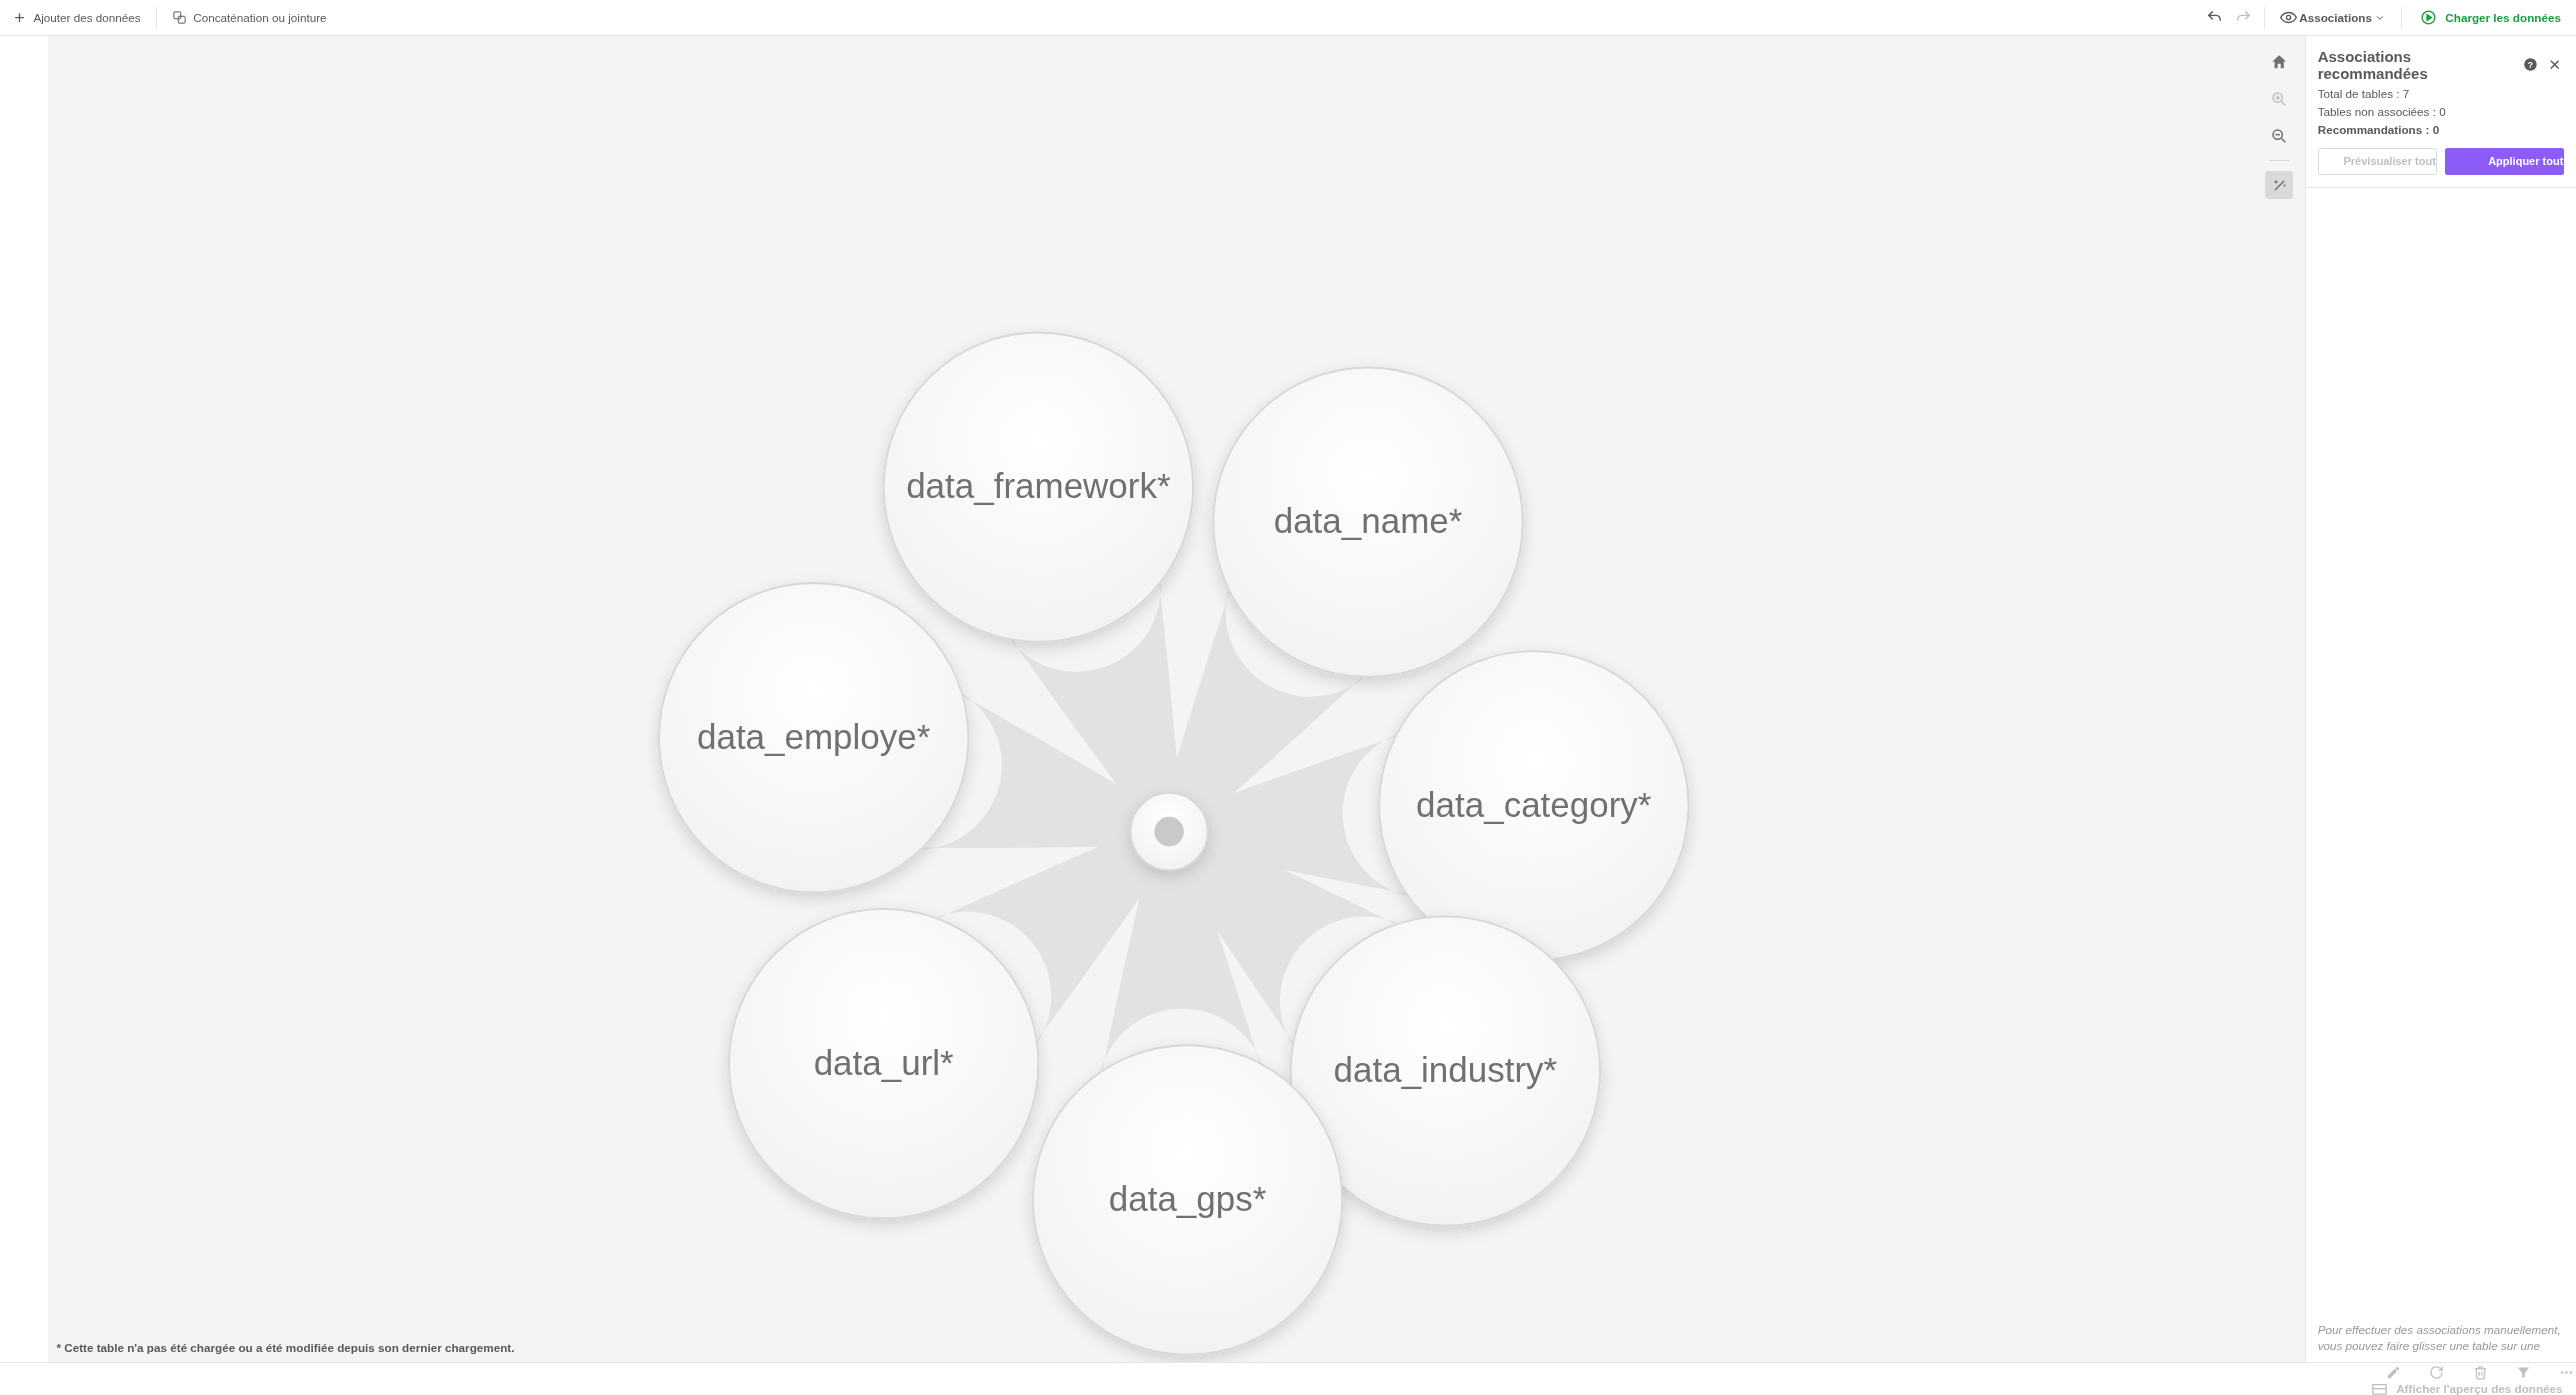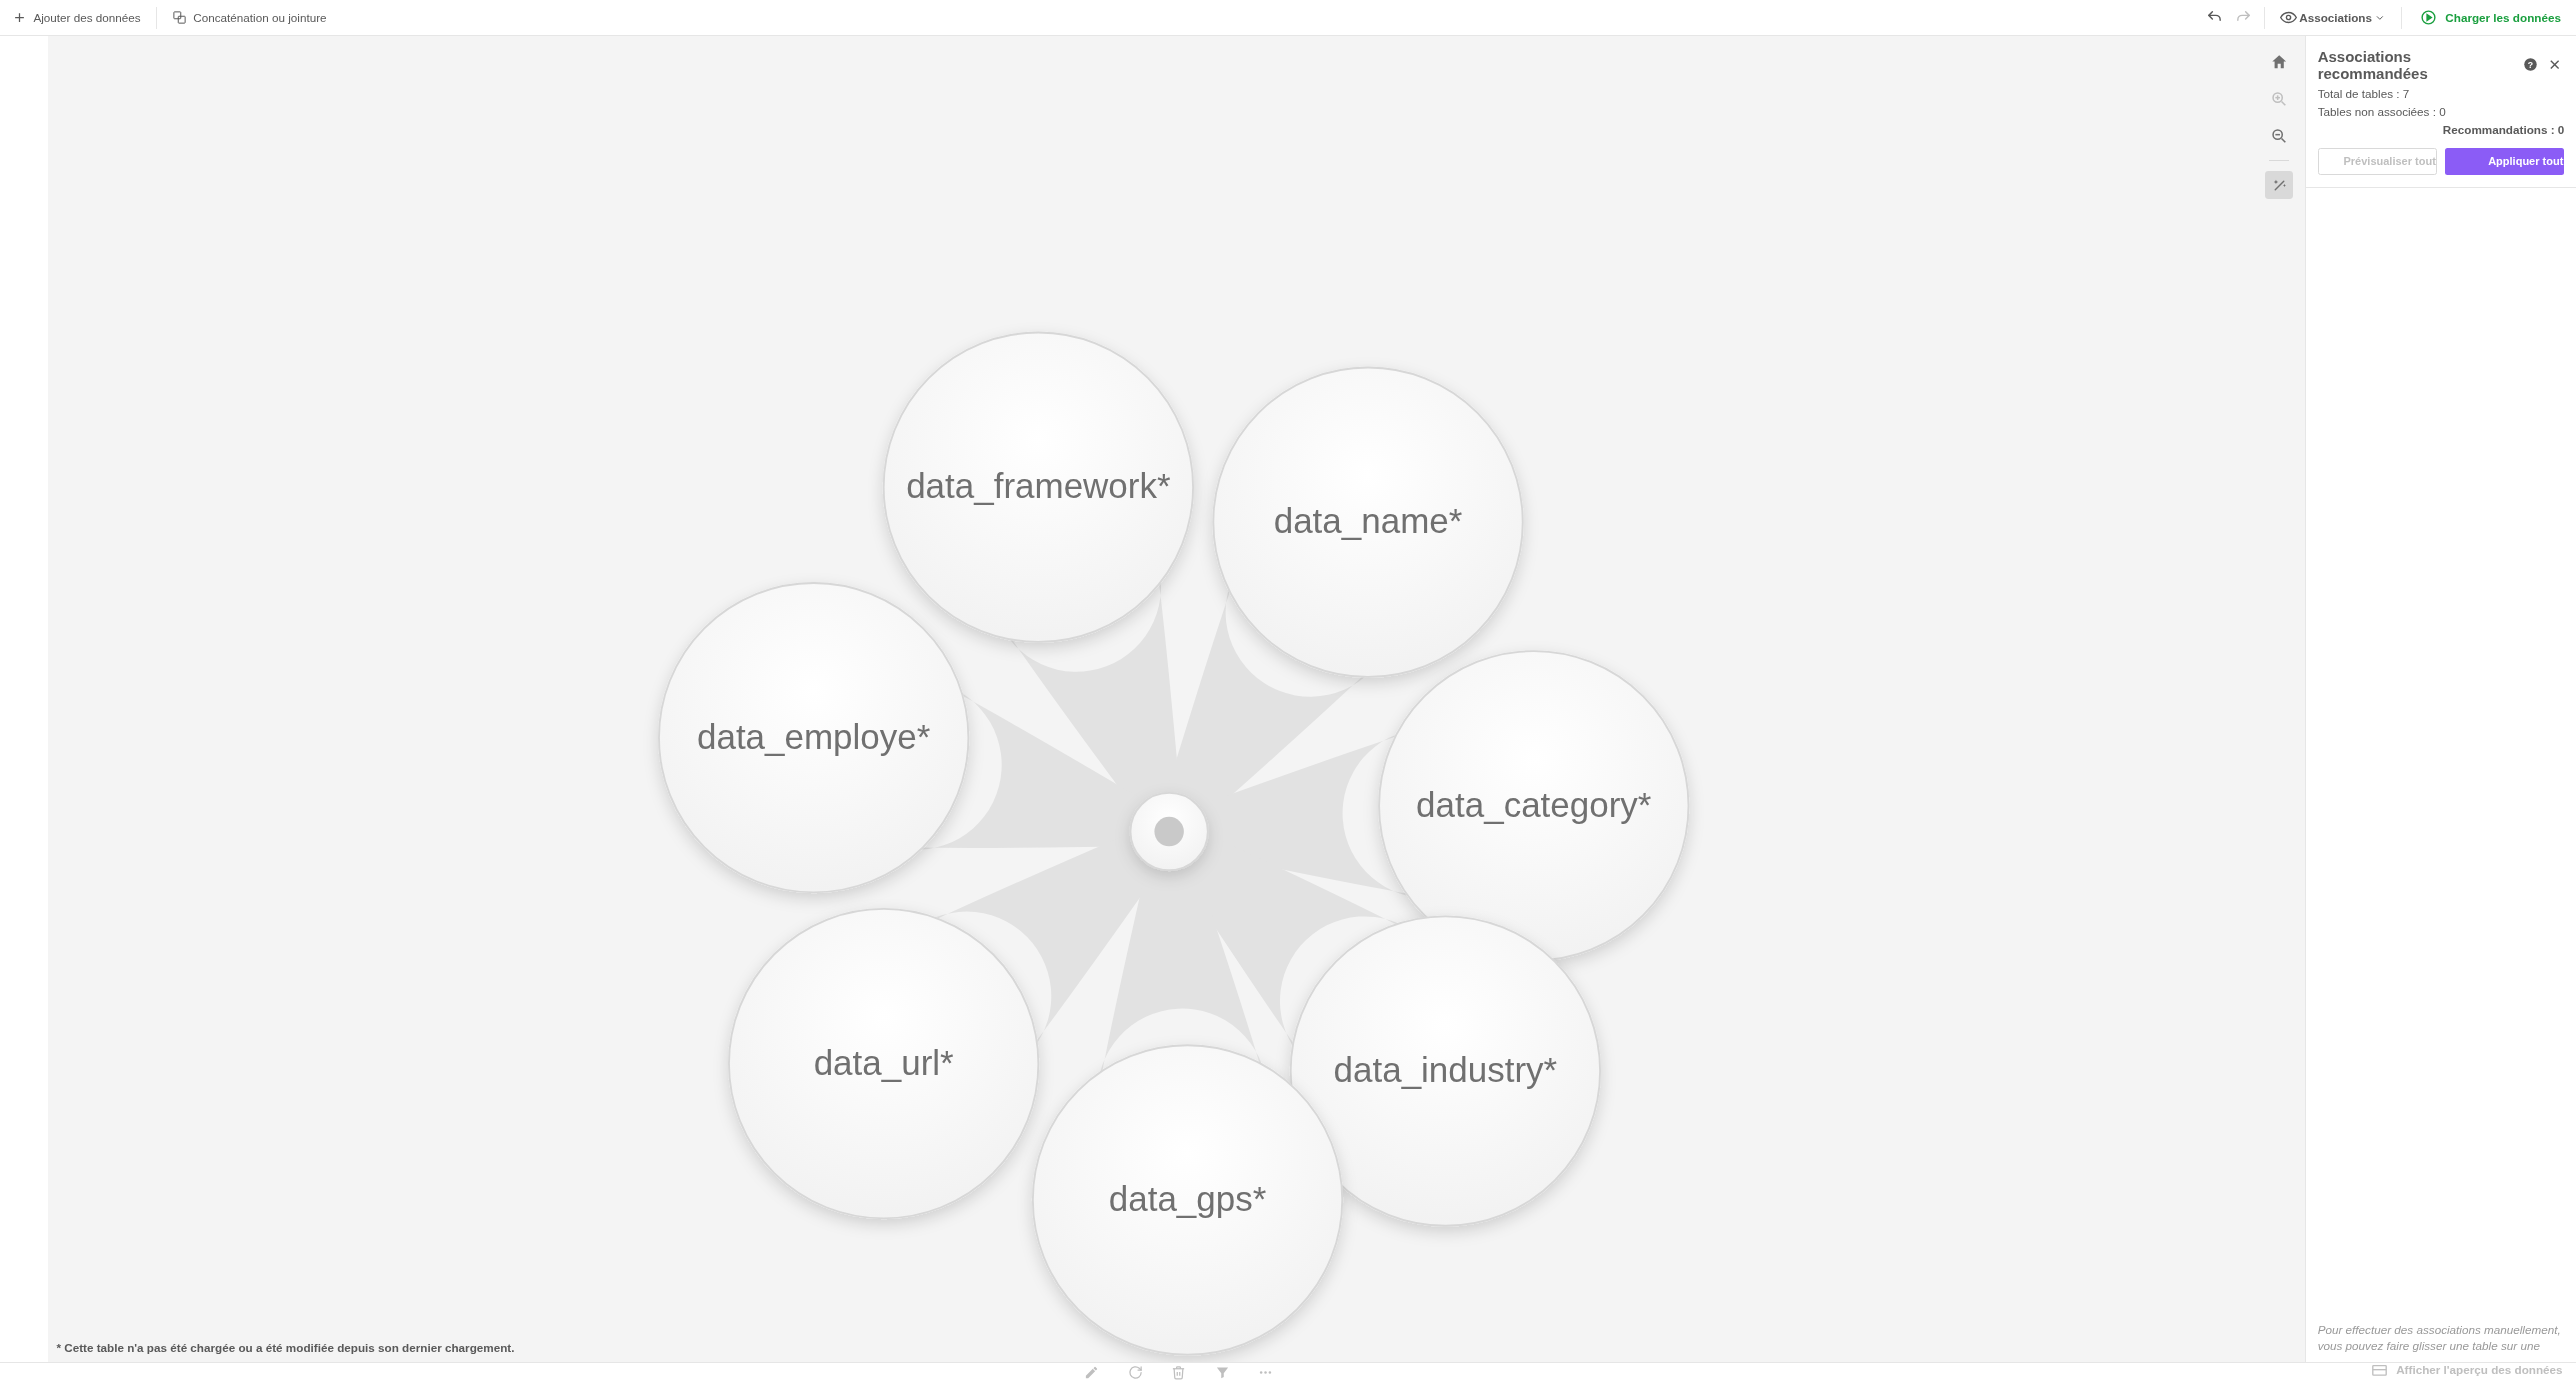--- a/index.html
+++ b/index.html
@@ -42,30 +42,30 @@
   .canvas-tool.disabled{color:var(--grey-400);pointer-events:none;}
   .canvas-tool.active{background:var(--grey-300);}
   .tool-divider{width:20px;height:0.8px;background:var(--grey-300);margin:1.7px 0;}
 
   
   .side-panel{width:270px;border-left:0.8px solid var(--grey-200);display:flex;flex-direction:column;background:#fff;}
   .sp-header{display:flex;align-items:center;padding:11.7px 11.7px 1.7px 11.7px;gap:6.7px;}
   .sp-title{flex:1;font-size:15px;font-weight:700;color:var(--grey-700);}
   .sp-help,.sp-close{width:18.4px;height:18.4px;display:flex;align-items:center;justify-content:center;color:var(--grey-700);cursor:pointer;}
   .sp-stats{padding:1.7px 11.7px 3.4px 11.7px;font-size:11.7px;color:var(--grey-700);line-height:1.55;}
-  .sp-stats .bold{font-weight:700;text-align:right;}
+  .sp-stats .bold{font-weight:700;}
   .sp-actions{display:flex;gap:8.4px;padding:5px 11.7px 11.7px 11.7px;border-bottom:0.8px solid var(--grey-200);}
   .btn{flex:1;height:25px;border-radius:2.5px;font-size:11px;font-weight:700;display:flex;align-items:center;justify-content:flex-end;cursor:pointer;border:0.8px solid transparent;}
   .btn.outline{border-color:var(--grey-300);color:var(--grey-400);background:#fff;}
   .btn.primary{background:#8b5cf6;color:#fff;}
   .sp-body{flex:1;}
   .sp-hint{padding:8.4px 11.7px;font-style:italic;color:var(--grey-500);line-height:1.35;font-size:11.7px;}
 
   
-  .bottom-bar{height:32px;border-top:0.8px solid var(--grey-200);display:flex;align-items:flex-start;background:#fff;}
+  .bottom-bar{height:32px;border-top:0.8px solid var(--grey-200);display:flex;align-items:flex-end;background:#fff;flex-direction:column;}
   .bb-center-tools{flex:1;display:flex;justify-content:center;align-items:center;gap:25px;color:var(--grey-400);}
   .bb-center-tools .bb-icon{width:18.4px;height:18.4px;display:flex;align-items:center;justify-content:center;}
   .bb-preview{display:flex;align-items:center;gap:8.4px;padding:0 13.4px;color:var(--grey-400);font-size:11.7px;font-weight:600;}
 
   svg{display:block;}
 </style>
 </head>
 <body>
 
 <div class="top-toolbar">

